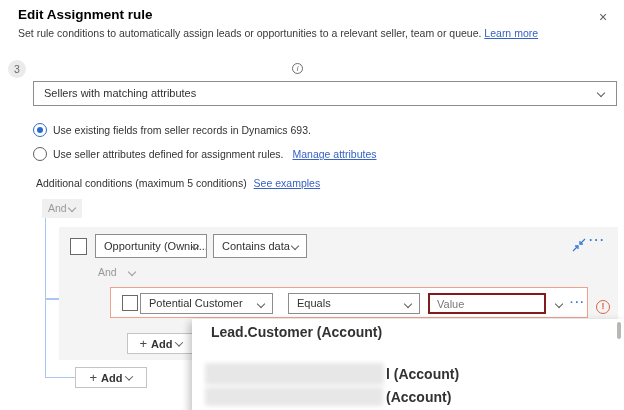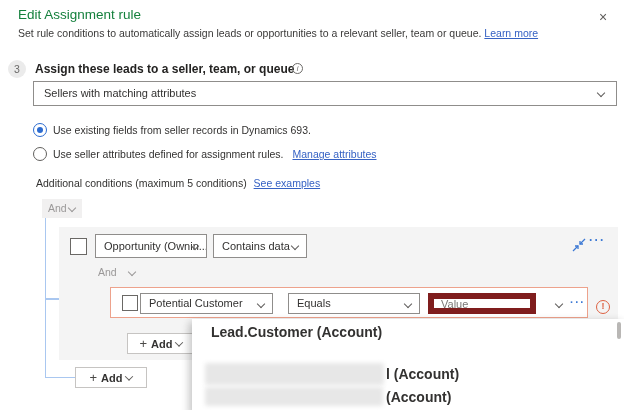--- a/index.html
+++ b/index.html
@@ -5,21 +5,21 @@
   * { margin:0; padding:0; box-sizing:border-box; }
   html,body { background:#fff; }
   .stage {
     position:relative; width:624px; height:410px; background:#fff;
     overflow:hidden; font-family:"Liberation Sans","DejaVu Sans",sans-serif;
     color:#252423;
   }
   .abs { position:absolute; }
 
   
-  .title { left:18px; top:7px; font-size:13.5px; font-weight:400; color:#15803d; }
+  .title { left:18px; top:7px; font-size:13.5px; font-weight:700; color:#000000; }
   .subtitle { left:18px; top:27px; font-size:10.5px; color:#3a3938; }
   .link { color:#3662c4; text-decoration:underline; cursor:pointer; }
   .close-btn { left:594px; top:8px; width:18px; height:18px; font-size:14px; color:#5f5d5b;
                text-align:center; line-height:18px; cursor:pointer; }
 
   
   .step-circle { left:8px; top:60px; width:18px; height:18px; border-radius:50%;
                  background:#ebebeb; color:#6b6a69; font-size:10.5px; text-align:center; line-height:18px; }
   .step-heading { left:35px; top:62px; font-size:12px; font-weight:700; color:#242322; }
   .info-icon { left:292px; top:63px; width:11px; height:11px; border-radius:50%;
@@ -47,21 +47,21 @@
   .tline { background:#a9c7f0; }
   .group-box { left:59px; top:227px; width:559px; height:133px; background:#f4f4f4; }
   .cb { background:#fff; border:1px solid #6a6865; cursor:pointer; }
   .dd { background:#fff; border:1px solid #8f8d8b; font-size:11px; color:#323130;
         line-height:22px; padding-left:8px; cursor:pointer; white-space:nowrap; overflow:hidden; }
   .dots { color:#3b78d4; font-size:12px; font-weight:700; letter-spacing:1.5px; cursor:pointer; }
   .inner-and { font-size:10.5px; color:#9a9898; }
 
   .err-row { left:110px; top:287px; width:478px; height:31px; background:#fff;
              border:1.5px solid #eda28c; }
-  .val-input { left:428px; top:293px; width:108px; height:21px; border:6px solid #7f1d1d;
+  .val-input { left:428px; top:293px; width:118px; height:21px; border:2px solid #7f1d1d;
                font-size:11px; padding-left:7px; color:#323130; background:#fff;
                font-family:"Liberation Sans","DejaVu Sans",sans-serif; }
   .val-input::placeholder { color:#7a7877; }
   .err-icon { left:596px; top:300px; width:14px; height:14px; border-radius:50%;
               border:1.5px solid #dd6243; color:#dd6243; font-size:9px; font-weight:700;
               text-align:center; line-height:11px; }
 
   .addbtn { background:#fff; border:1px solid #c6c4c2; height:21px; display:flex;
             align-items:center; justify-content:center; gap:4px; cursor:pointer; }
   .addbtn .plus { font-size:13px; color:#4a4947; font-weight:400; line-height:1; }
@@ -84,21 +84,20 @@
 <div class="stage">
 
   <div class="abs title">Edit Assignment rule</div>
   <div class="abs subtitle">
     <span>Set rule conditions to automatically assign leads or opportunities to a relevant seller, team or queue.</span>
     <span class="link">Learn more</span>
   </div>
   <div class="abs close-btn">×</div>
 
   <div class="abs step-circle">3</div>
-  <div class="abs step-heading">Assign these leads to a seller, team, or queue</div>
   <div class="abs info-icon">i</div>
 
   <div class="abs select">
     <span>Sellers with matching attributes</span>
     <span class="chev" style="right:12px; top:8px;"></span>
   </div>
 
   <div class="abs radio on" style="left:33px; top:123px;"></div>
   <div class="abs body-txt" style="left:53px; top:124px;">Use existing fields from seller records in Dynamics 693.</div>
 

